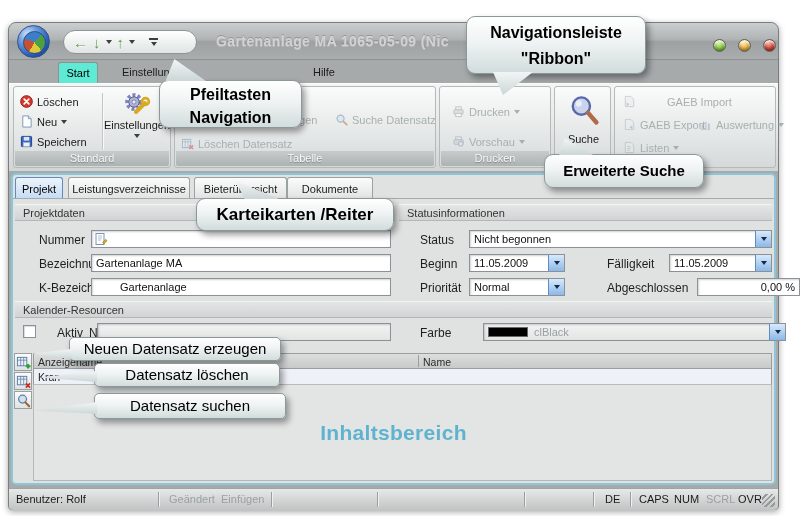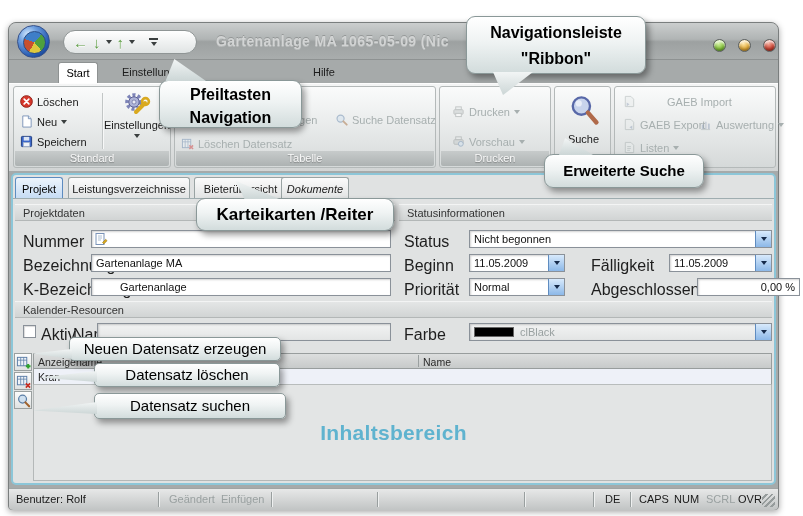--- a/index.html
+++ b/index.html
@@ -13,37 +13,37 @@
   .qat{position:absolute;left:54px;top:7px;width:134px;height:24px;border-radius:12px;background:linear-gradient(180deg,#ffffff,#e0e4e4);border:1px solid #8f9595;display:flex;align-items:center;gap:5px;padding:0 9px;}
   .qa{font-size:15px;font-weight:bold;color:#61a048;line-height:1;text-shadow:0 1px 0 #fff;}
   .tri{display:inline-block;width:0;height:0;border-left:3px solid transparent;border-right:3px solid transparent;border-top:4px solid #3a3f3f;}
   .qat-ovf{display:inline-flex;flex-direction:column;align-items:center;margin-left:9px;}
   .qat-ovf .bar{width:9px;border-top:2px solid #3a3f3f;margin-bottom:2px;}
   .title{position:absolute;left:207px;top:10px;font-size:14px;font-weight:bold;color:#d2d4d4;letter-spacing:.4px;text-shadow:0 -1px 0 rgba(0,0,0,.18),0 1px 0 rgba(255,255,255,.25);white-space:nowrap;}
   .wbtn{position:absolute;top:16px;width:13px;height:13px;border-radius:50%;border:1px solid #5c6060;box-shadow:inset 0 2px 2px rgba(255,255,255,.8),inset 0 -2px 3px rgba(0,0,0,.3);}
 
   .tabstrip{position:absolute;left:0;top:37px;right:0;height:23px;}
   .rtab{position:absolute;top:2px;height:21px;font-size:11px;color:#1c1c1c;padding-top:4px;text-align:center;}
-  .rtab.active{background:#ffffff;border:1px solid #8e9292;border-bottom:none;border-radius:3px 3px 0 0;color:#000;}
+  .rtab.active{background:#5eead4;border:1px solid #8e9292;border-bottom:none;border-radius:3px 3px 0 0;color:#000;}
 
   .ribbon{position:absolute;left:0;top:60px;right:0;height:88px;background:linear-gradient(180deg,#f4f5f5 0%,#e4e6e6 55%,#d1d4d4 100%);border-top:1px solid #fdfdfd;}
   .rgroup{position:absolute;top:2px;height:82px;border:1px solid #b4b9b9;border-radius:3px;background:linear-gradient(180deg,#fafbfb,#e1e4e4 70%,#d5d9d9);}
   .rgl{position:absolute;left:1px;right:1px;bottom:1px;height:15px;border-radius:0 0 2px 2px;background:linear-gradient(180deg,#c7cbcb,#adb2b2);color:#f8f8f8;font-size:11px;text-align:center;line-height:14px;text-shadow:0 1px 1px rgba(0,0,0,.3);}
   .rbtn{position:absolute;display:flex;align-items:center;gap:4px;font-size:11px;color:#1a1a1a;white-space:nowrap;cursor:default;}
   .rbtn.disb{color:#a7afaf;}
   .rbtn.disb svg{opacity:.45;}
   .vsep{position:absolute;width:0;border-left:1px solid #c2c6c6;border-right:1px solid #f7f8f8;}
   .bigbtn{position:absolute;display:flex;flex-direction:column;align-items:center;font-size:11px;color:#1a1a1a;line-height:1.2;}
 
   .content{position:absolute;left:2px;top:150px;width:765px;height:312px;border:2px solid #8cc6d8;border-radius:5px;background:#e0e2e2;}
   .ptab{position:absolute;top:2px;height:21px;font-size:11px;text-align:center;padding-top:5px;background:linear-gradient(180deg,#fbfbfb,#e2e4e4);border:1px solid #99a3a3;border-bottom:none;border-radius:3px 3px 0 0;color:#1a1a1a;}
   .ptab.active{background:linear-gradient(180deg,#ecf4fc,#c6dcf4);border-color:#5d8cc0;color:#000;text-align:center;}
   .hline{position:absolute;left:0;right:0;top:23px;border-top:1px solid #9fadb0;}
   .sech{position:absolute;height:17px;background:linear-gradient(180deg,#e4e6e6,#d1d4d4);border-top:1px solid #f3f4f4;border-bottom:1px solid #b3b7b7;font-size:11px;color:#333;padding:2px 0 0 8px;}
-  .lbl{position:absolute;font-size:16px;color:#1e1e1e;white-space:nowrap;}
+  .lbl{position:absolute;font-size:12px;color:#1e1e1e;white-space:nowrap;margin-left:16px;}
   .inp{position:absolute;height:18px;background:#fff;border:1px solid #8a9199;box-shadow:inset 1px 1px 2px rgba(0,0,0,.18);font-size:11px;color:#111;padding:2px 4px;white-space:nowrap;overflow:hidden;}
   .inp.ro{background:linear-gradient(180deg,#f2f3f3,#e3e5e5);}
   .inp.dim{color:#99a1a1;}
   .ddb{position:absolute;right:0;top:0;bottom:0;width:16px;background:linear-gradient(180deg,#d8eafc 0%,#8cb8e8 100%);border-left:1px solid #5f8cc0;display:flex;align-items:center;justify-content:center;}
   .ddb .tri{border-top-color:#152a4a;}
   .checkbox{position:absolute;width:13px;height:13px;background:#fff;border:1px solid #8a9199;box-shadow:inset 1px 1px 1px rgba(0,0,0,.15);}
   .swatch{position:absolute;left:4px;top:3px;width:40px;height:10px;background:#000;border:1px solid #666;}
 
   .gtb{position:absolute;left:1px;width:18px;height:18px;background:linear-gradient(180deg,#fcfcfc,#dfe2e2);border:1px solid #9aa0a0;display:flex;align-items:center;justify-content:center;}
   .ghead{position:absolute;height:16px;background:linear-gradient(180deg,#dcdede,#c7caca);border:1px solid #989d9d;}
@@ -229,21 +229,21 @@
           <span class="tri" style="border-top-color:#a7afaf;"></span>
         </div>
       </div>
     </div>
 
     <div class="content">
 
       <div class="ptab active" style="left:2px;width:48px;">Projekt</div>
       <div class="ptab" style="left:55px;width:122px;">Leistungsverzeichnisse</div>
       <div class="ptab" style="left:181px;width:93px;">Bieterübersicht</div>
-      <div class="ptab" style="left:268px;width:68px;font-style:italic;">Dokumente</div>
+      <div class="ptab" style="left:274px;width:86px;">Dokumente</div>
       <div class="hline"></div>
 
       <div class="sech" style="left:2px;top:29px;width:380px;">Projektdaten</div>
       <div class="sech" style="left:386px;top:29px;width:373px;">Statusinformationen</div>
 
       <div class="lbl" style="left:10px;top:58px;">Nummer</div>
       <div class="inp" style="left:78px;top:55px;width:300px;padding-left:20px;">
         <svg width="14" height="14" viewBox="0 0 14 14" style="position:absolute;left:2px;top:1px;">
             <rect x="2" y="1.5" width="8" height="11" fill="#fff" stroke="#7a93b8"></rect>
             <path d="M4 4h4M4 6h4M4 8h3" stroke="#9ab0c8" stroke-width=".8"></path>
@@ -290,21 +290,21 @@
       </div>
       <div class="lbl" style="left:578px;top:106px;">Abgeschlossen</div>
       <div class="inp" style="left:684px;top:103px;width:103px;text-align:right;padding-left:48px;"><span>0,00 %</span></div>
 
       <div class="sech" style="left:2px;top:126px;width:757px;">Kalender-Resourcen</div>
       <div class="checkbox" style="left:10px;top:150px;"></div>
       <div class="lbl" style="left:28px;top:151px;">Aktiv</div>
       <div class="lbl" style="left:60px;top:151px;">Name</div>
       <div class="inp ro" style="left:84px;top:148px;width:294px;"><span></span></div>
       <div class="lbl" style="left:391px;top:151px;">Farbe</div>
-      <div class="inp ro dim" style="left:456px;top:148px;width:303px;padding-left:50px;padding-right:2px;">
+      <div class="inp ro dim" style="left:470px;top:148px;width:303px;padding-left:50px;padding-right:2px;">
         <span class="swatch"></span>
         <span>clBlack</span>
         <span class="ddb">
             <span class="tri"></span>
           </span>
       </div>
 
       <div class="gtb" style="top:178px;">
         <svg width="15" height="15" viewBox="0 0 16 16">
             <rect x="1.5" y="2.5" width="10" height="9" fill="#eef3f8" stroke="#5a7ca6"></rect>

